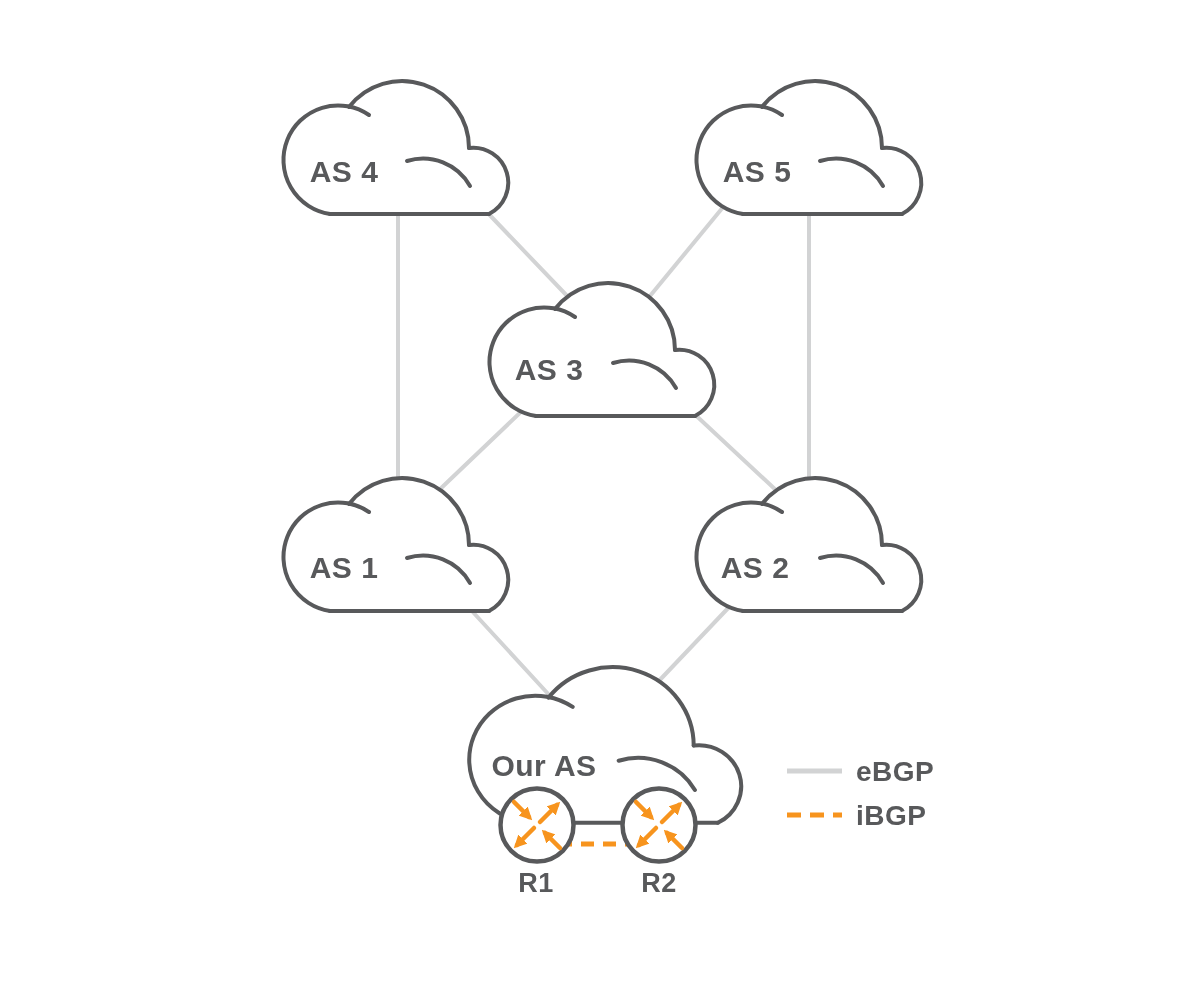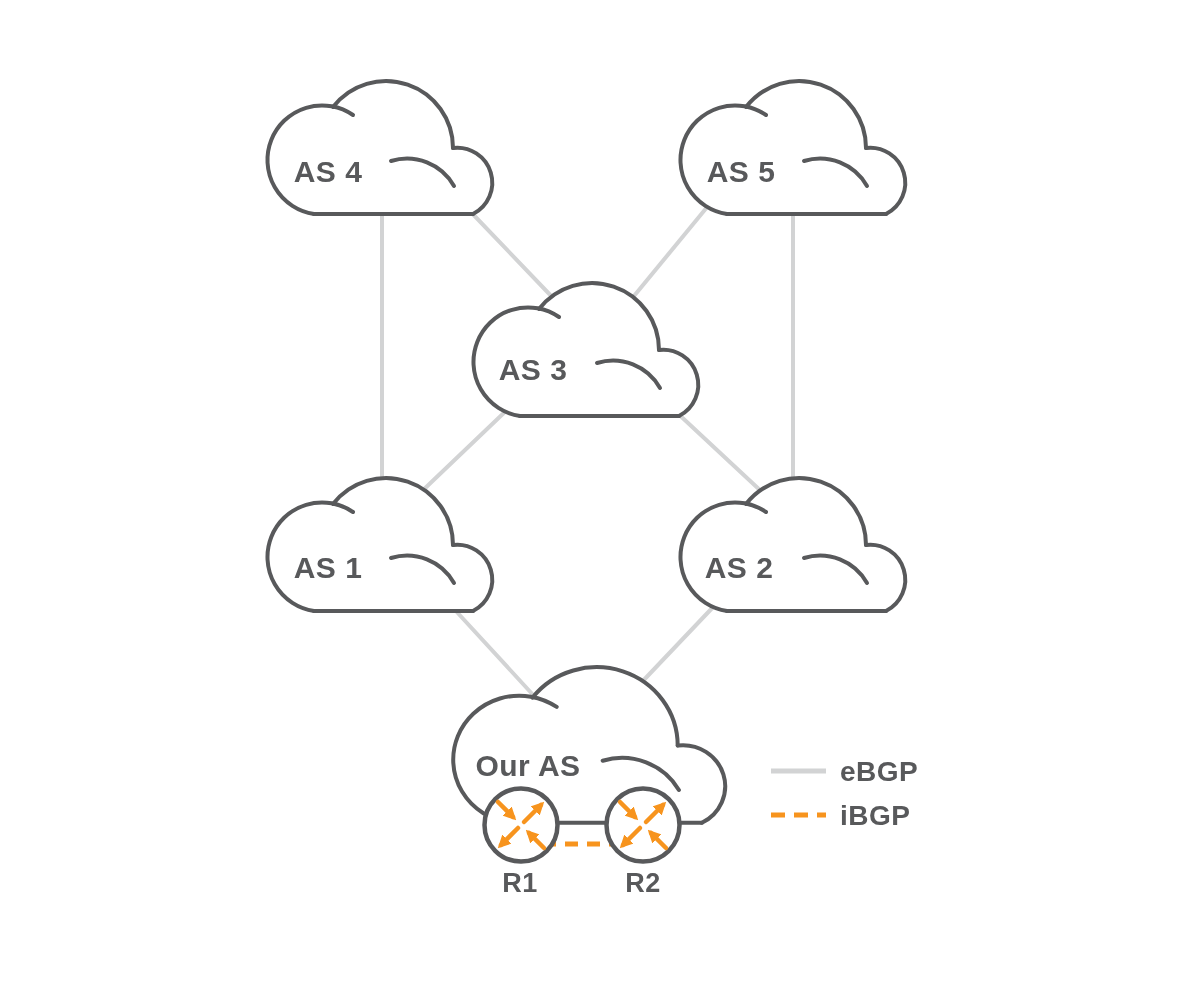--- a/index.html
+++ b/index.html
@@ -1,16 +1,16 @@
 <!DOCTYPE html>
 <html><head>
 <meta charset="utf-8">
 <style>
   html,body{margin:0;padding:0;background:#ffffff;}
-  .stage{width:1044px;height:984px;position:relative;background:#ffffff;overflow:hidden;}
+  .stage{width:1044px;height:984px;position:relative;background:#ffffff;overflow:hidden;margin-left:16px;}
   svg{display:block;}
   .cloud-label{font-family:"Liberation Sans","DejaVu Sans",sans-serif;font-weight:700;font-size:30px;letter-spacing:0.5px;}
   .router-label{font-family:"Liberation Sans","DejaVu Sans",sans-serif;font-weight:700;font-size:27px;letter-spacing:0.5px;}
   .legend-label{font-family:"Liberation Sans","DejaVu Sans",sans-serif;font-weight:700;font-size:28px;letter-spacing:0.5px;}
 </style>
 </head>
 <body>
 
 <div class="stage">
   <svg id="diagram" width="1200" height="984" viewBox="0 0 1200 984" xmlns="http://www.w3.org/2000/svg">

